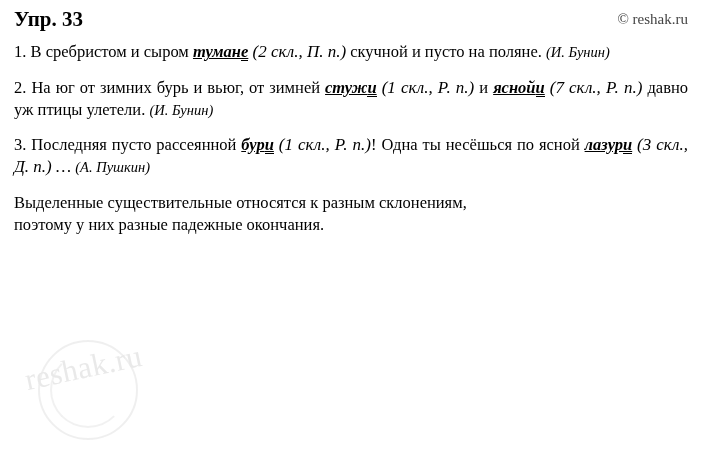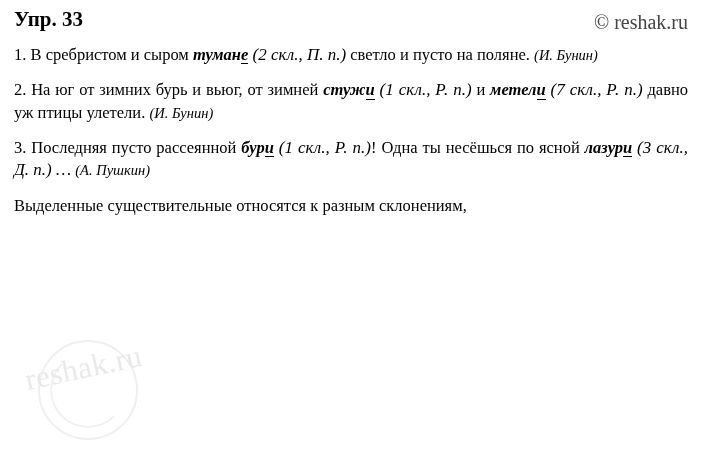--- a/index.html
+++ b/index.html
@@ -31,21 +31,21 @@
   }
   .title {
     font-family: "Liberation Serif", serif;
     font-size: 21px;
     font-weight: bold;
     color: #000;
     line-height: 1.1;
   }
   .watermark-brand {
     font-family: "Liberation Serif", serif;
-    font-size: 20px;
+    font-size: 15px;
     color: #444444;
     white-space: nowrap;
     padding-top: 3px;
   }
   .content {
     position: relative;
     z-index: 2;
   }
   .para {
     font-size: 16.5px;
@@ -54,20 +54,21 @@
     text-align: justify;
     color: #000;
   }
   .para.justify {
     text-align: justify;
     text-justify: inter-word;
   }
   .bold-italic-underline {
     font-weight: bold;
     font-style: italic;
+    text-decoration: underline;
   }
   .uline-char {
     border-bottom: 1.6px solid #000;
     display: inline-block;
     line-height: 1.05;
   }
   .gram {
     font-style: italic;
     font-size: 17px;
   }
@@ -143,39 +144,40 @@
   <div class="header">
     <div class="title">Упр. 33</div>
     <div class="watermark-brand">© reshak.ru</div>
   </div>
 
   <div class="content">
 
     <p class="para">
       <span>1.</span>
       <span>В сребристом и сыром </span><span class="bold-italic-underline">туман</span><span class="bold-italic-underline uline-char">е</span>
-      <span class="gram">(2 скл., П. п.)</span><span> светло и пусто на поляне.</span>
+      <span class="gram">(2 скл., П. п.)</span><span> скучной и пусто на поляне.</span>
       <span class="author">(И. Бунин)</span>
     </p>
 
     <p class="para">
       <span>2.</span>
       <span>На юг от зимних бурь и вьюг, от зимней </span><span class="bold-italic-underline">стуж</span><span class="bold-italic-underline uline-char">и</span>
-      <span class="gram">(1 скл., Р. п.)</span><span> и </span><span class="bold-italic-underline">метел</span><span class="bold-italic-underline uline-char">и</span>
+      <span class="gram">(1 скл., Р. п.)</span><span> и </span><span class="bold-italic-underline">ясной</span><span class="bold-italic-underline uline-char">и</span>
       <span class="gram">(7 скл., Р. п.)</span><span> давно уж птицы улетели.</span>
       <span class="author">(И. Бунин)</span>
     </p>
 
     <p class="para">
       <span>3.</span>
       <span>Последняя пусто рассеянной </span><span class="bold-italic-underline">бур</span><span class="bold-italic-underline uline-char">и</span>
       <span class="gram">(1 скл., Р. п.)</span><span>! Одна ты несёшься по ясной </span><span class="bold-italic-underline">лазур</span><span class="bold-italic-underline uline-char">и</span>
       <span class="gram">(3 скл., Д. п.)</span><span class="gram"> …</span>
       <span class="author">(А. Пушкин)</span>
     </p>
 
 
     <p class="conclusion">
       <span>Выделенные существительные относятся к разным склонениям,</span>
+      <span class="line2">поэтому у них разные падежные окончания.</span>
     </p>
 
   </div>
 </div>
 
 </body></html>

